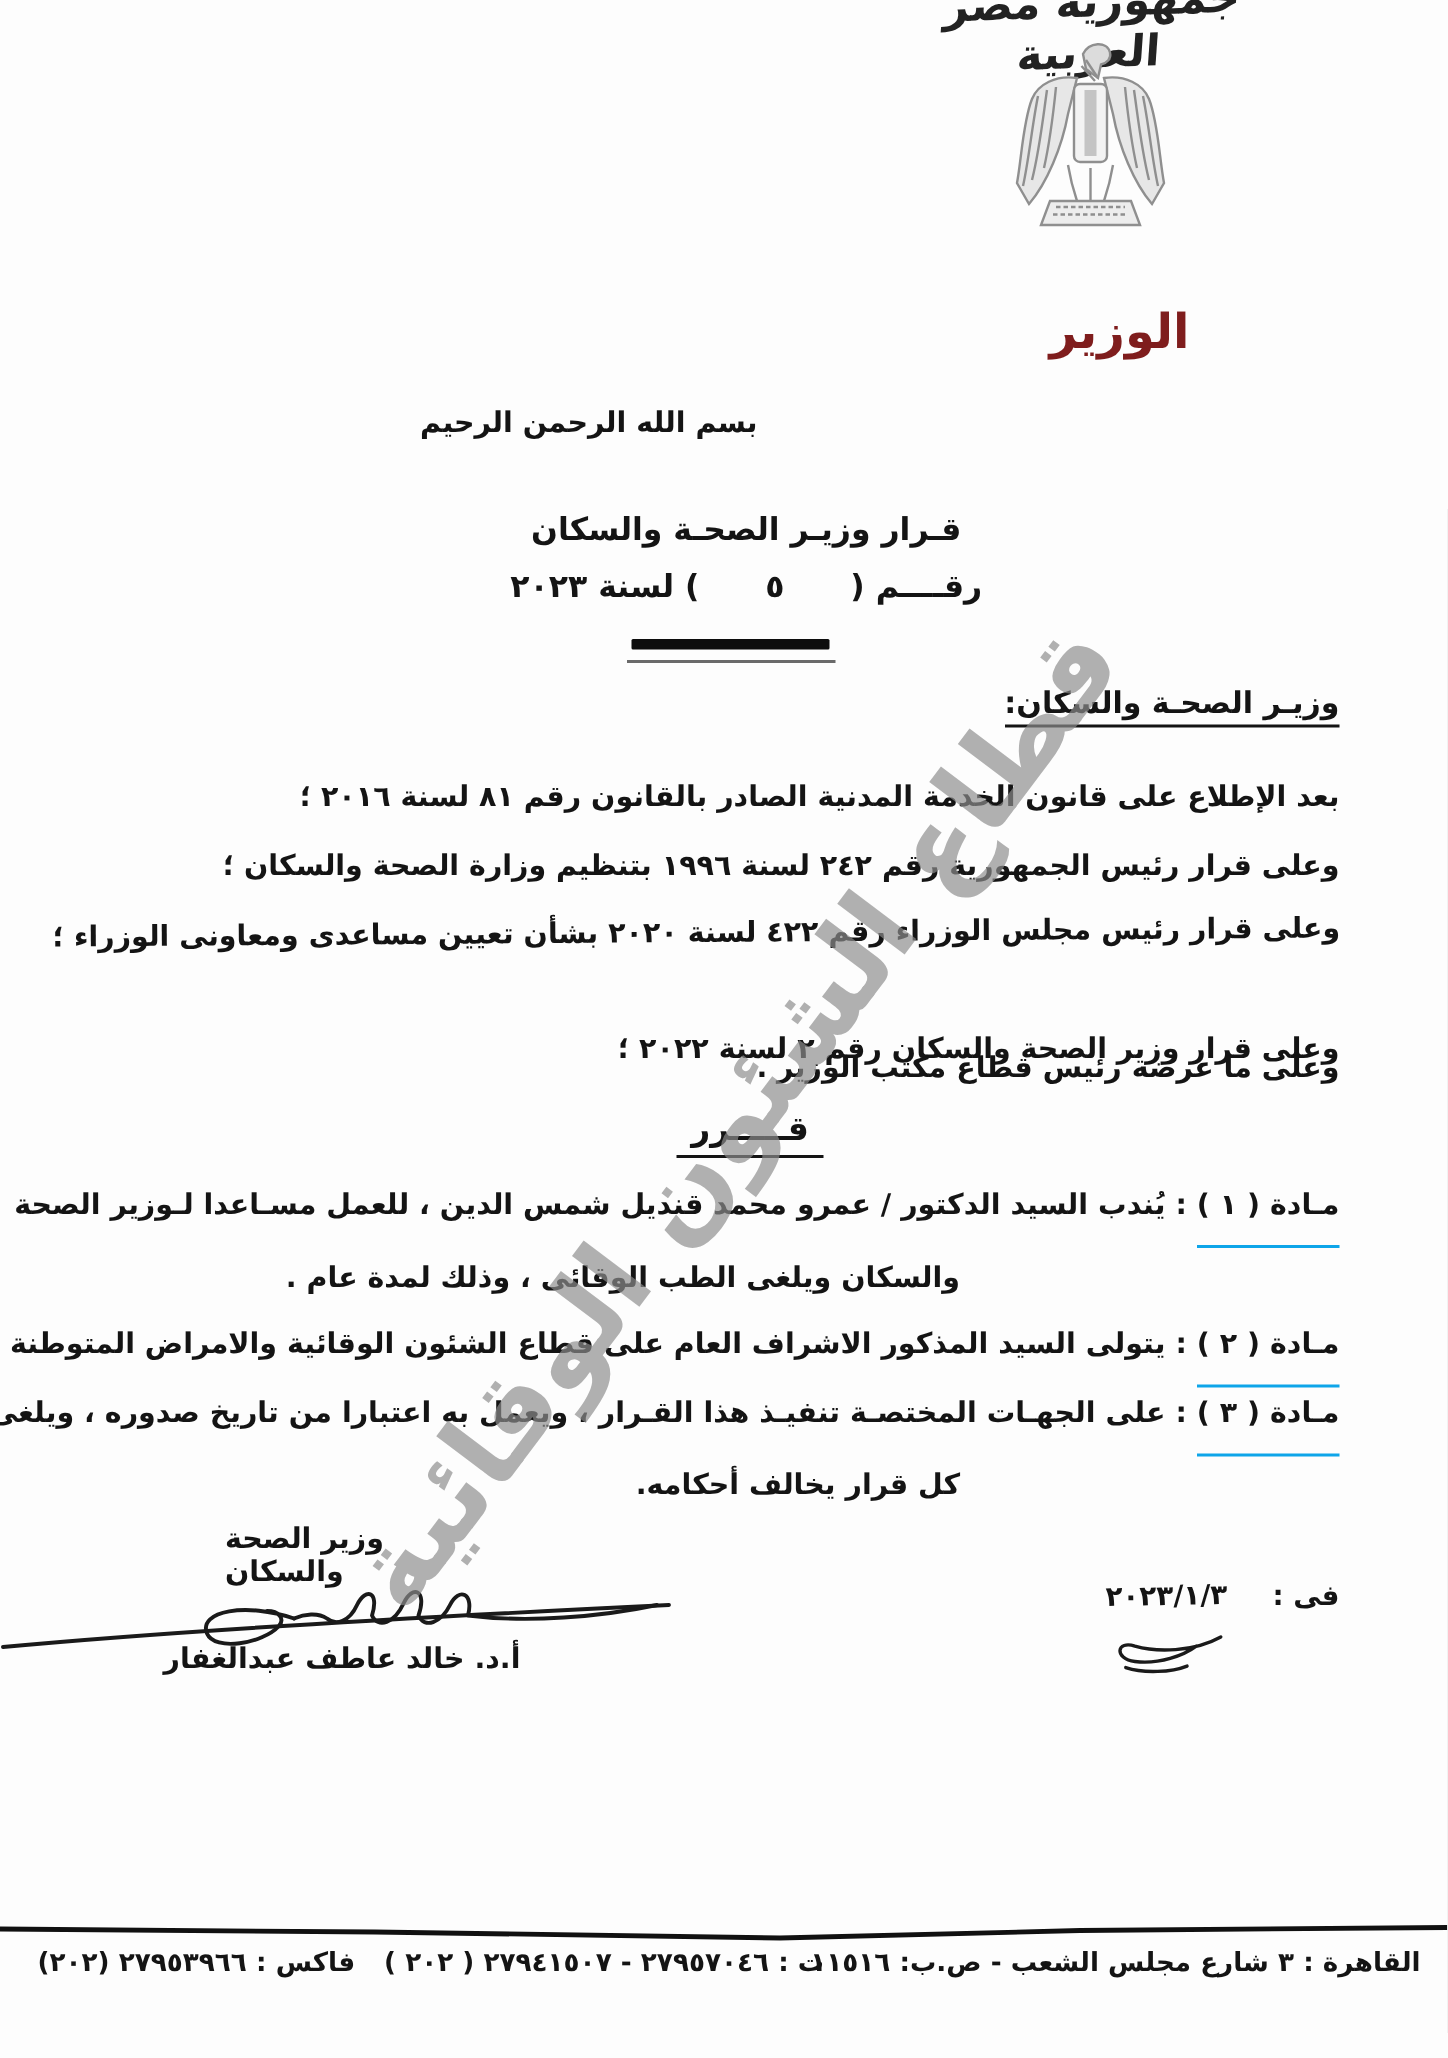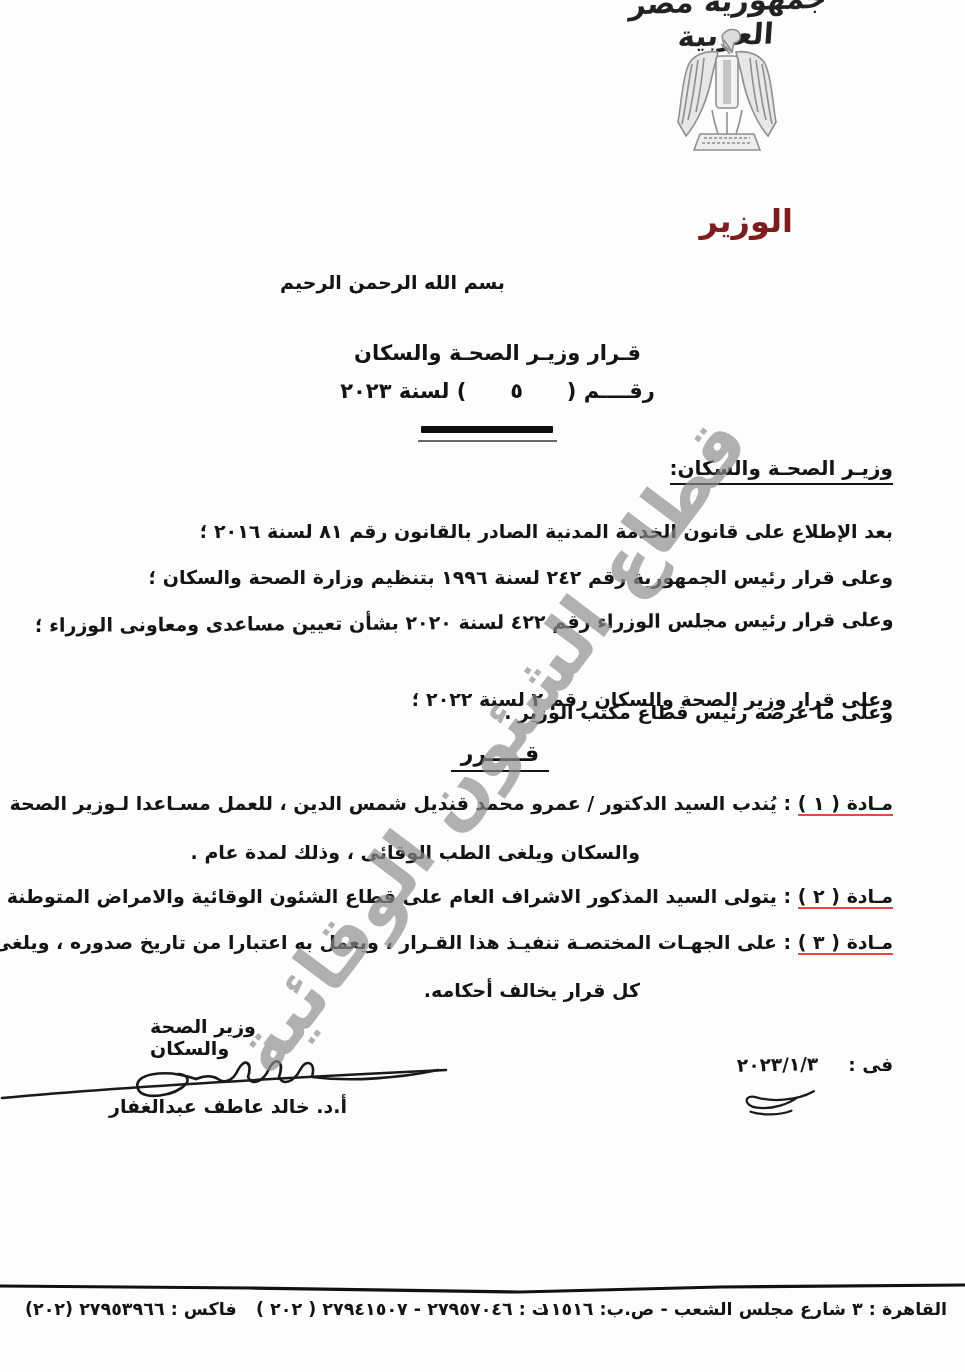--- a/index.html
+++ b/index.html
@@ -29,21 +29,21 @@
   
   .salutation{top:456px;right:72px;font-size:20px;font-weight:bold;}
   .salutation span{border-bottom:2.2px solid #141414;padding-bottom:3px;display:inline-block;}
   .pl{right:72px;font-size:19px;font-weight:bold;white-space:nowrap;}
   .pl1{top:520px;} .pl2{top:566px;} .pl3{top:611px;transform:rotate(-0.4deg);}
   .pl4{top:657px;margin-top:31px;} .pl5{top:701px;}
   .decided{top:741px;left:400px;width:200px;text-align:center;font-size:22px;font-weight:bold;}
   .decided span{border-bottom:2.5px solid #141414;padding:0 10px 4px;display:inline-block;}
 
   .art{right:72px;font-size:19px;font-weight:bold;white-space:nowrap;}
-  .art .lbl{border-bottom:2px solid #ef4444;padding-bottom:0;display:inline-block;}
+  .art .lbl{border-bottom:2px solid #0ea5e9;padding-bottom:16px;display:inline-block;}
   .a1{top:792px;} .a1b{top:841px;right:325px;}
   .a2{top:885px;} 
   .a3{top:931px;} .a3b{top:979px;right:325px;}
 
   
   .watermark{
     left:60px;top:690px;width:860px;height:110px;line-height:110px;
     text-align:center;font-size:74px;font-weight:bold;letter-spacing:2px;
     color:#8d8d8d;opacity:.68;transform:rotate(-53deg);
     pointer-events:none;z-index:5;

